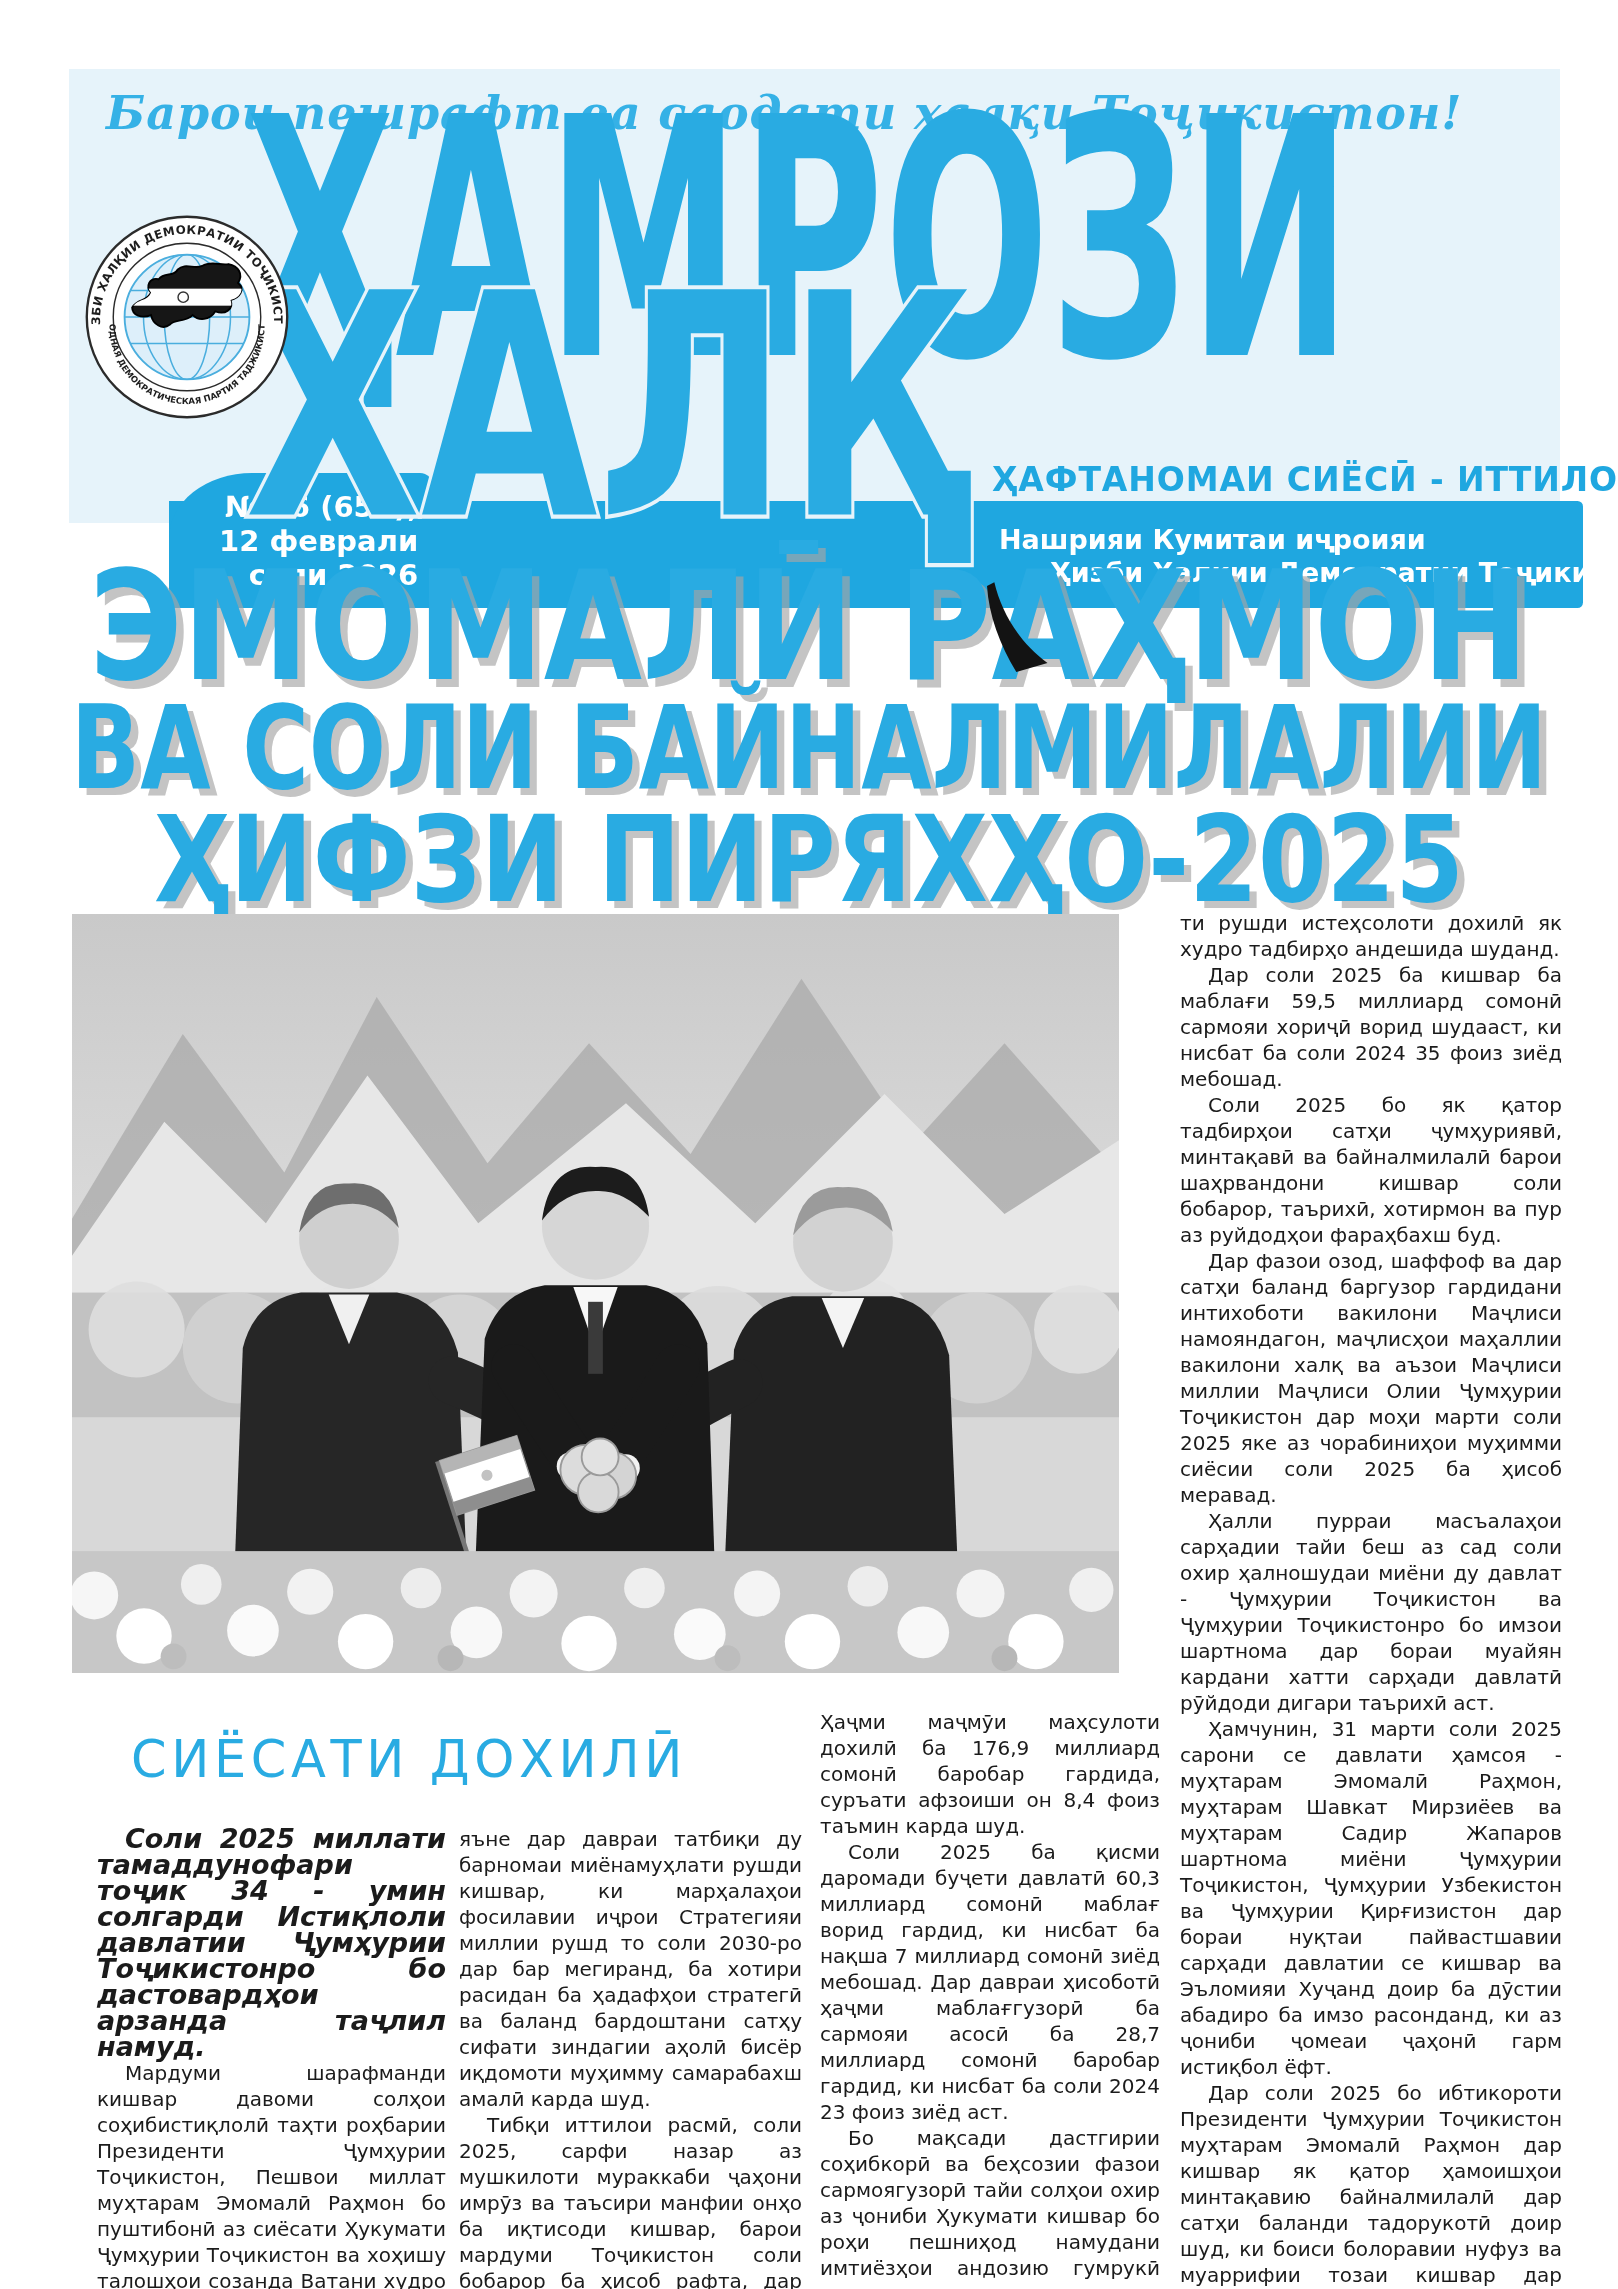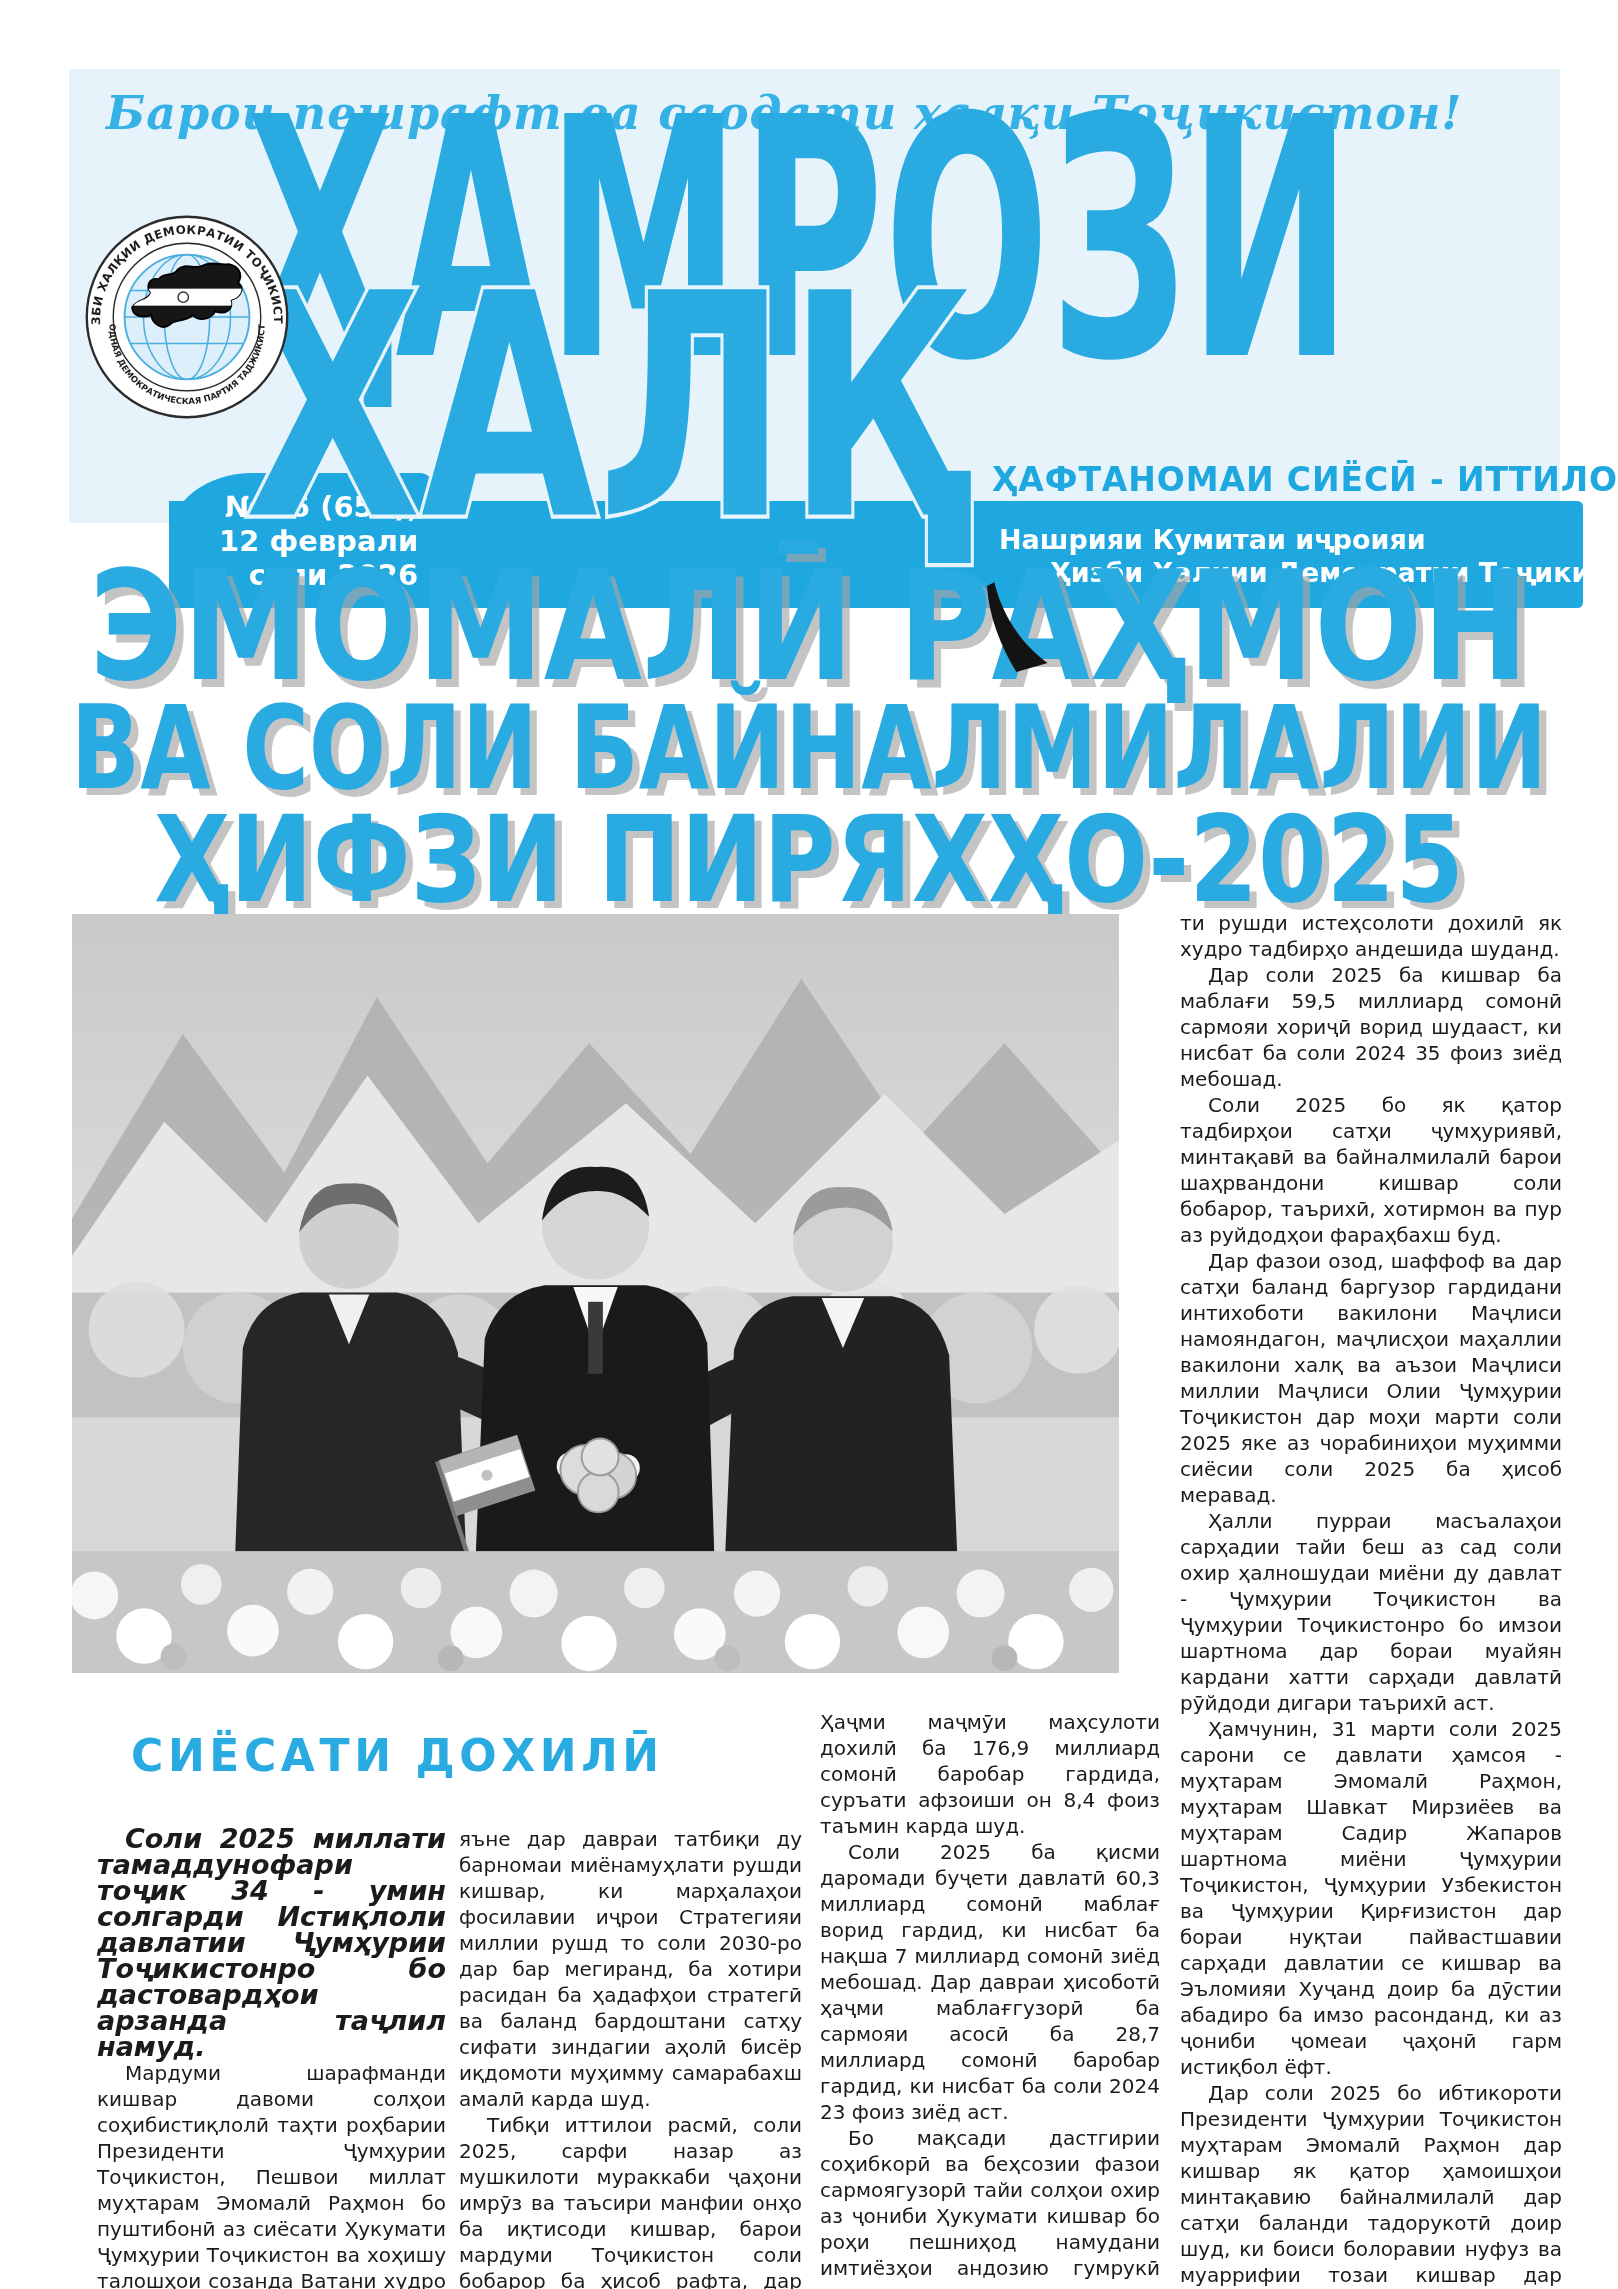--- a/index.html
+++ b/index.html
@@ -40,21 +40,21 @@
 
   
   .bodycol{position:absolute;font-size:20px;line-height:26px;text-align:justify;color:#1b1b1b;}
   .bodycol .para{margin:0;text-indent:28px;}
   .cont .para:first-child{text-indent:0;}
   .sidebar{left:1180px;top:910px;width:382px;}
   .col1{left:97px;top:1826px;width:349px;}
   .col2{left:459px;top:1826px;width:343px;}
   .col3{left:820px;top:1709px;width:340px;}
   .lead{margin:0;font-weight:bold;font-style:italic;text-indent:28px;font-size:27px;}
-  .section-heading{position:absolute;left:131px;top:1730px;font-size:44px;font-weight:bold;
+  .section-heading{position:absolute;left:131px;top:1730px;font-size:51px;font-weight:normal;
         color:#29abe2;letter-spacing:4.6px;white-space:nowrap;text-align:center;}
 </style>
 </head>
 <body>
 
 <div class="page">
 
   <div class="masthead">
     <div class="motto">Барои пешрафт ва саодати халқи Тоҷикистон!</div>
 

